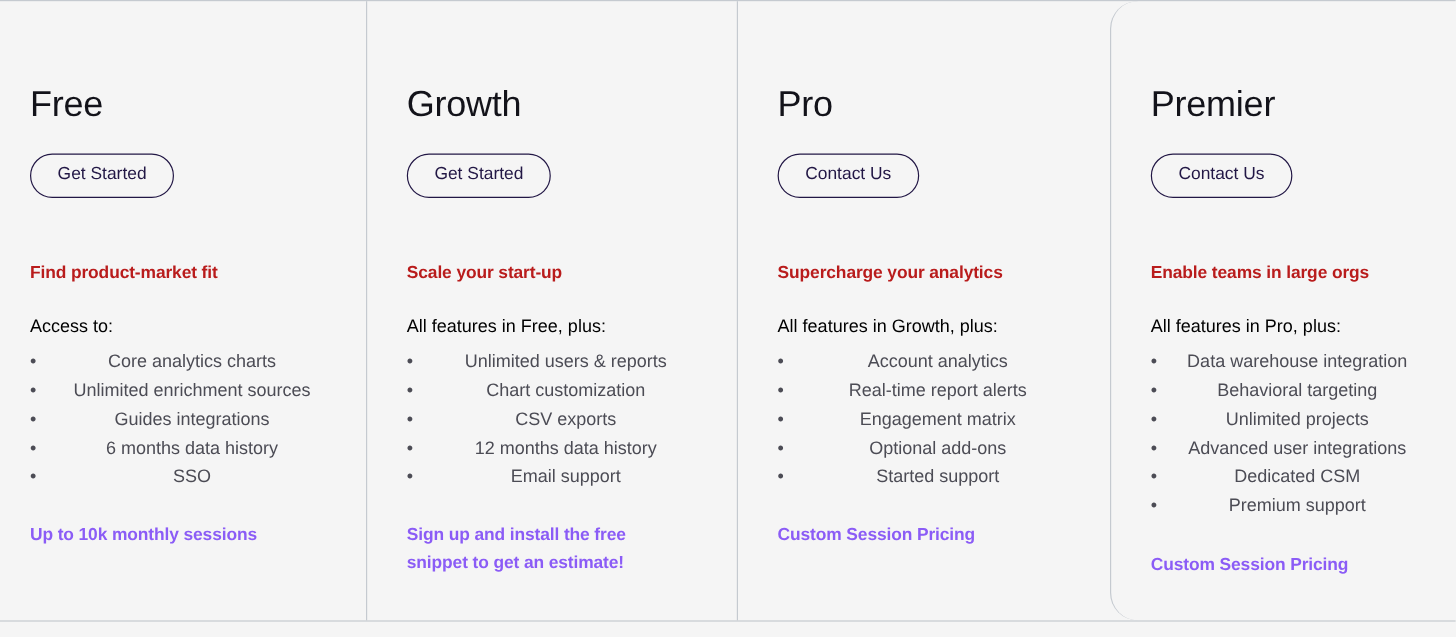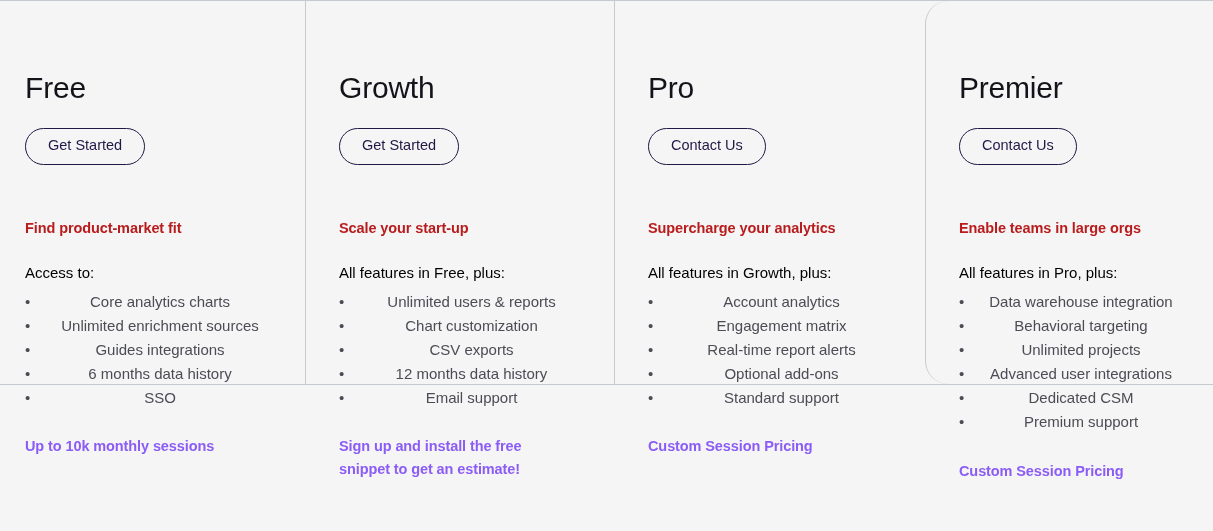--- a/index.html
+++ b/index.html
@@ -11,21 +11,21 @@
     height: 531px;
     background: #f5f5f5;
     font-family: "Liberation Sans", sans-serif;
     overflow: hidden;
     -webkit-font-smoothing: antialiased;
   }
 
   .pricing-table {
     position: relative;
     width: 1213px;
-    height: 385px;
+    height: 518px;
     box-sizing: border-box;
     background: #f5f5f5;
     border-top: 1px solid #c5cad0;
     border-bottom: 1px solid #c5cad0;
     display: flex;
     flex-direction: row;
     align-items: stretch;
   }
 
   .plan-column {
@@ -154,24 +154,24 @@
     <p class="plan-footnote">Sign up and install the free snippet to get an estimate!</p>
   </div>
 
   <div class="plan-column col-pro">
     <h2 class="plan-name">Pro</h2>
     <button class="plan-cta">Contact Us</button>
     <p class="plan-tagline">Supercharge your analytics</p>
     <p class="features-intro">All features in Growth, plus:</p>
     <ul class="features-list">
       <li>Account analytics</li>
+      <li>Real-time report alerts</li>
       <li>Engagement matrix</li>
-      <li>Real-time report alerts</li>
       <li>Optional add-ons</li>
-      <li>Standard support</li>
+      <li>Started support</li>
     </ul>
     <p class="plan-footnote">Custom Session Pricing</p>
   </div>
 
   <div class="plan-column col-premier">
     <h2 class="plan-name">Premier</h2>
     <button class="plan-cta">Contact Us</button>
     <p class="plan-tagline">Enable teams in large orgs</p>
     <p class="features-intro">All features in Pro, plus:</p>
     <ul class="features-list">

